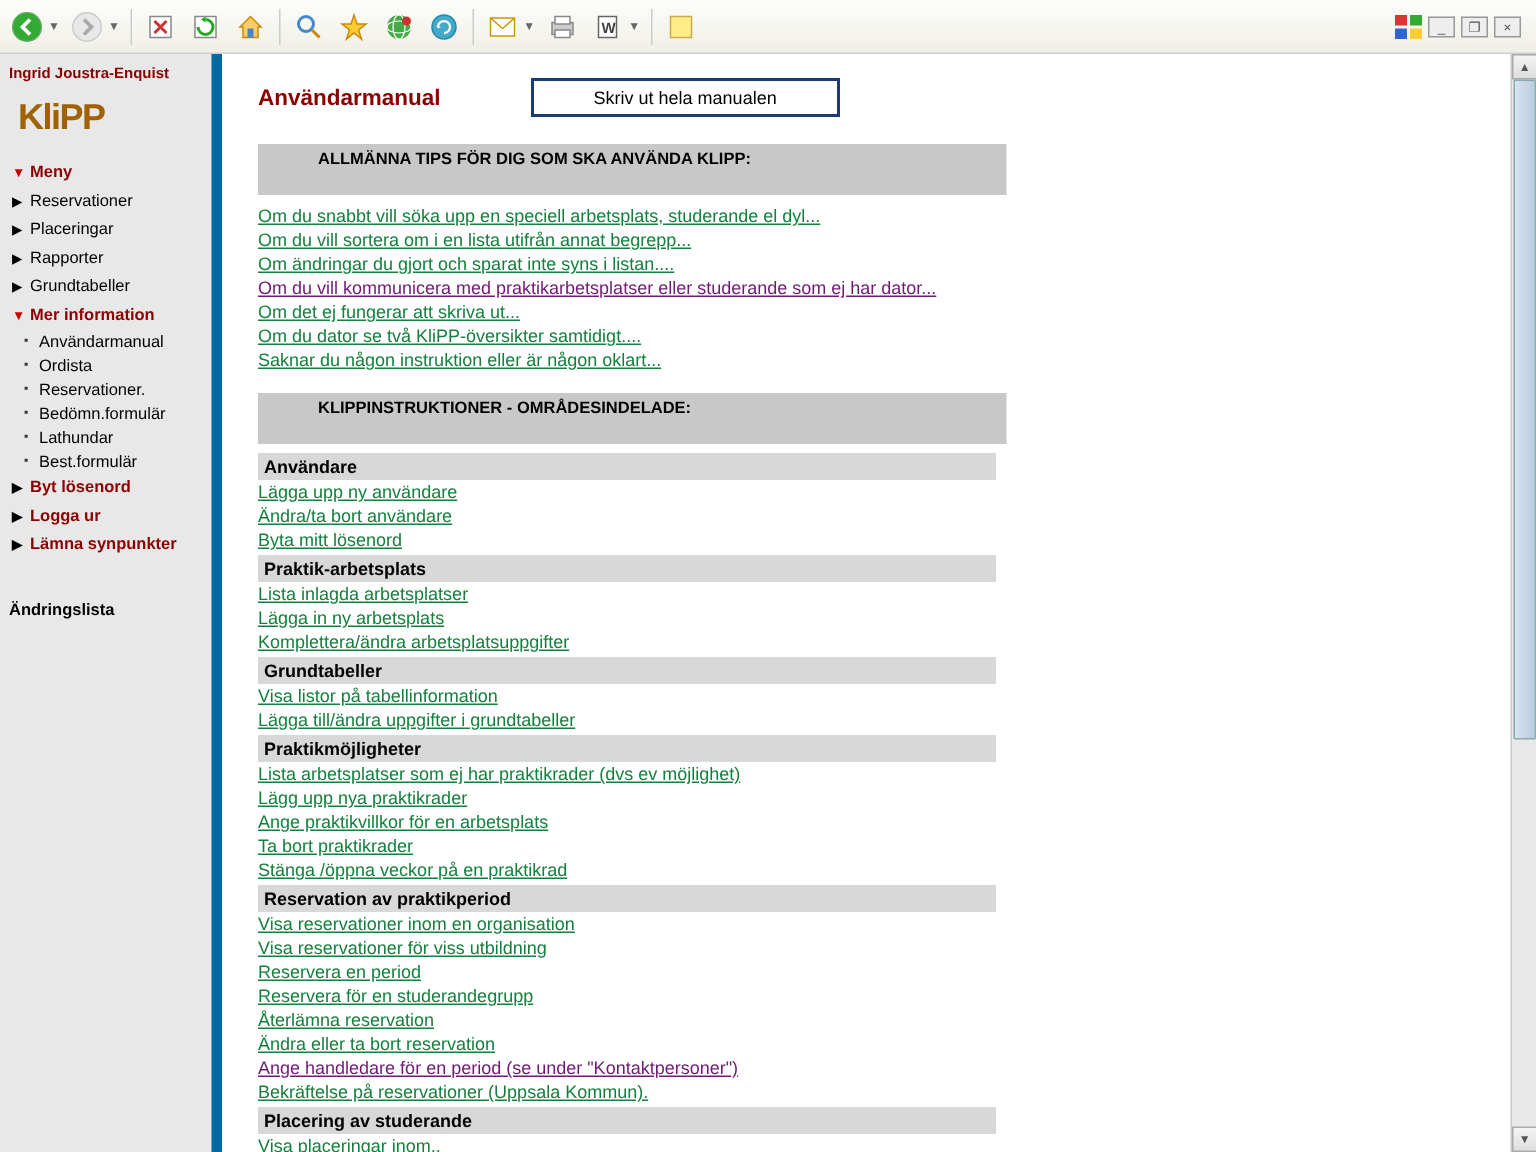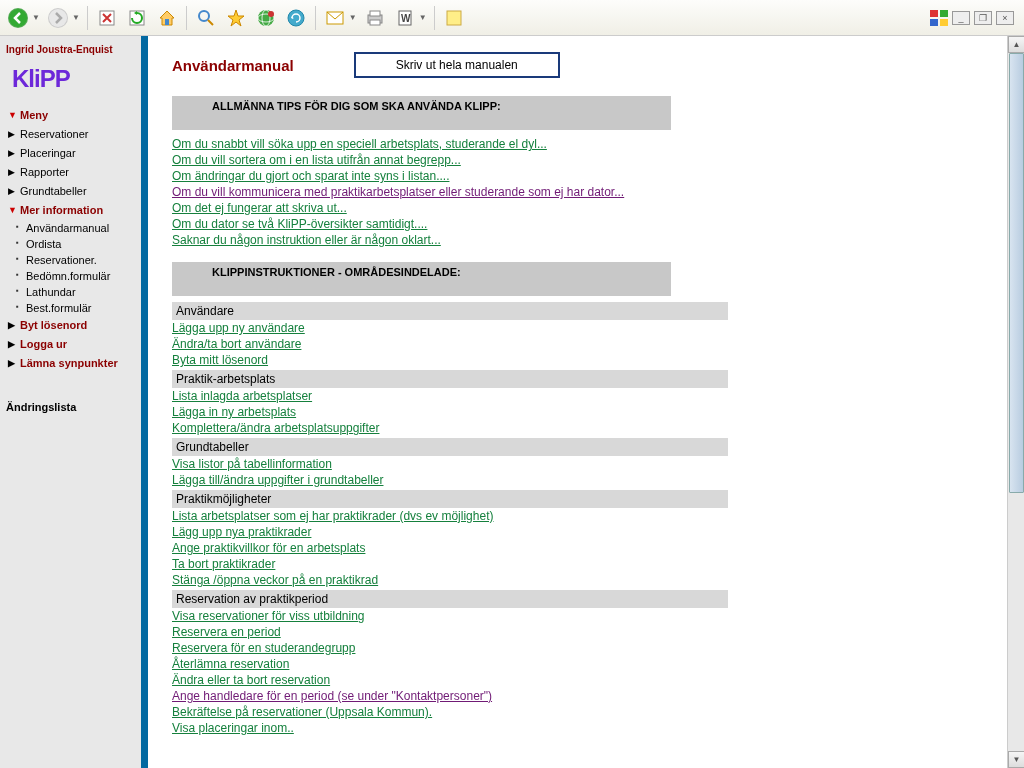--- a/index.html
+++ b/index.html
@@ -8,39 +8,39 @@
 .tb-btn{width:28px;height:28px;display:flex;align-items:center;justify-content:center;border-radius:3px;cursor:pointer}
 .tb-sep{width:1px;height:24px;background:#ccc;margin:0 3px}
 .tb-drop{font-size:8px;color:#666;margin-left:-2px;margin-right:2px}
 .winflags{margin-left:auto;display:flex;align-items:center;gap:4px;padding-right:6px}
 .flag{width:18px;height:16px;position:relative}
 .flag span{position:absolute;width:8px;height:7px}
 .ctrlbtn{width:18px;height:14px;border:1px solid #999;background:#eee;font-size:9px;display:flex;align-items:center;justify-content:center;color:#555;cursor:pointer}
 .app{display:flex;height:732px;background:#e8e8e8}
 .sidebar{width:148px;background:#e8e8e8;padding:8px 6px;border-right:7px solid #0369a1}
 .user{color:#8b0000;font-weight:bold;font-size:10px;margin-bottom:10px}
-.logo{font-family:Arial Black,Arial;font-size:24px;font-weight:900;color:#6d28d9;letter-spacing:-1px;margin-bottom:14px;padding-left:6px}
+.logo{font-family:Arial Black,Arial;font-size:24px;font-weight:900;color:#a16207;letter-spacing:-1px;margin-bottom:14px;padding-left:6px}
 .nav-item{padding:2px 0 2px 14px;position:relative;font-size:11px;color:#000;cursor:pointer;margin-bottom:3px}
 .nav-item.red{color:#8b0000;font-weight:bold}
 .nav-item .arr{position:absolute;left:2px;top:3px;font-size:9px}
 .arr.red{color:#c00}
 .arr.blk{color:#000}
 .sub-item{padding:1px 0 1px 20px;position:relative;font-size:11px;color:#000;cursor:pointer;margin-bottom:2px}
 .sub-item::before{content:"▪";position:absolute;left:10px;top:1px;font-size:8px;color:#333}
 .changelog{margin-top:30px;font-size:11px;font-weight:bold;color:#000;cursor:pointer}
 .content-wrap{flex:1;position:relative;background:#fff}
 .scrollbar{position:absolute;right:0;top:0;width:17px;height:100%;background:#e8e8e8;border-left:1px solid #ccc}
 .sb-btn{width:17px;height:17px;background:linear-gradient(#f5f5f5,#ddd);border:1px solid #aaa;display:flex;align-items:center;justify-content:center;font-size:8px;color:#555;cursor:pointer}
 .sb-thumb{width:15px;margin:0 1px;background:linear-gradient(90deg,#d8e4f0,#b8cce0);border:1px solid #8aa;border-radius:1px}
 .content{padding:16px 24px;overflow:hidden;height:100%}
 .hdr{display:flex;align-items:center;gap:60px;margin-bottom:18px}
 .title{color:#8b0000;font-weight:bold;font-size:15px}
 .print-btn{border:2px solid #1a3a7a;background:#fff;padding:4px 40px;font-size:12px;cursor:pointer;font-family:inherit}
 .section-hdr{background:#c8c8c8;padding:4px 22px 18px 40px;font-weight:bold;font-size:11px;margin-bottom:6px;width:499px}
-.sub-hdr{background:#d8d8d8;padding:2px 4px;font-weight:normal;font-size:12px;width:556px;margin-top:2px}
+.sub-hdr{background:#d8d8d8;padding:2px 4px;font-weight:bold;font-size:12px;width:492px;margin-top:2px}
 .link{color:#15803d;text-decoration:underline;font-size:12px;padding:1px 0;display:block;cursor:pointer;width:fit-content}
 .link.purple{color:#701a75}
 .links-block{margin-bottom:14px}
 svg{display:block}
 </style>
 </head>
 <body>
 
 <div class="toolbar">
   <div class="tb-btn">
@@ -198,27 +198,29 @@
           <div class="sub-hdr">Grundtabeller</div>
           <a class="link">Visa listor på tabellinformation</a>
           <a class="link">Lägga till/ändra uppgifter i grundtabeller</a>
           <div class="sub-hdr">Praktikmöjligheter</div>
           <a class="link">Lista arbetsplatser som ej har praktikrader (dvs ev möjlighet)</a>
           <a class="link">Lägg upp nya praktikrader</a>
           <a class="link">Ange praktikvillkor för en arbetsplats</a>
           <a class="link">Ta bort praktikrader</a>
           <a class="link">Stänga /öppna veckor på en praktikrad</a>
           <div class="sub-hdr">Reservation av praktikperiod</div>
+          <a class="link">Visa reservationer inom en organisation</a>
           <a class="link">Visa reservationer för viss utbildning</a>
           <a class="link">Reservera en period</a>
           <a class="link">Reservera för en studerandegrupp</a>
           <a class="link">Återlämna reservation</a>
           <a class="link">Ändra eller ta bort reservation</a>
           <a class="link purple">Ange handledare för en period (se under "Kontaktpersoner")</a>
           <a class="link">Bekräftelse på reservationer (Uppsala Kommun).</a>
+          <div class="sub-hdr">Placering av studerande</div>
           <a class="link">Visa placeringar inom..</a>
         </div>
     </div>
     <div class="scrollbar">
       <div class="sb-btn">▲</div>
       <div class="sb-thumb" style="height:440px"></div>
       <div style="flex:1"></div>
       <div class="sb-btn" style="position:absolute;bottom:0">▼</div>
     </div>
   </div>

